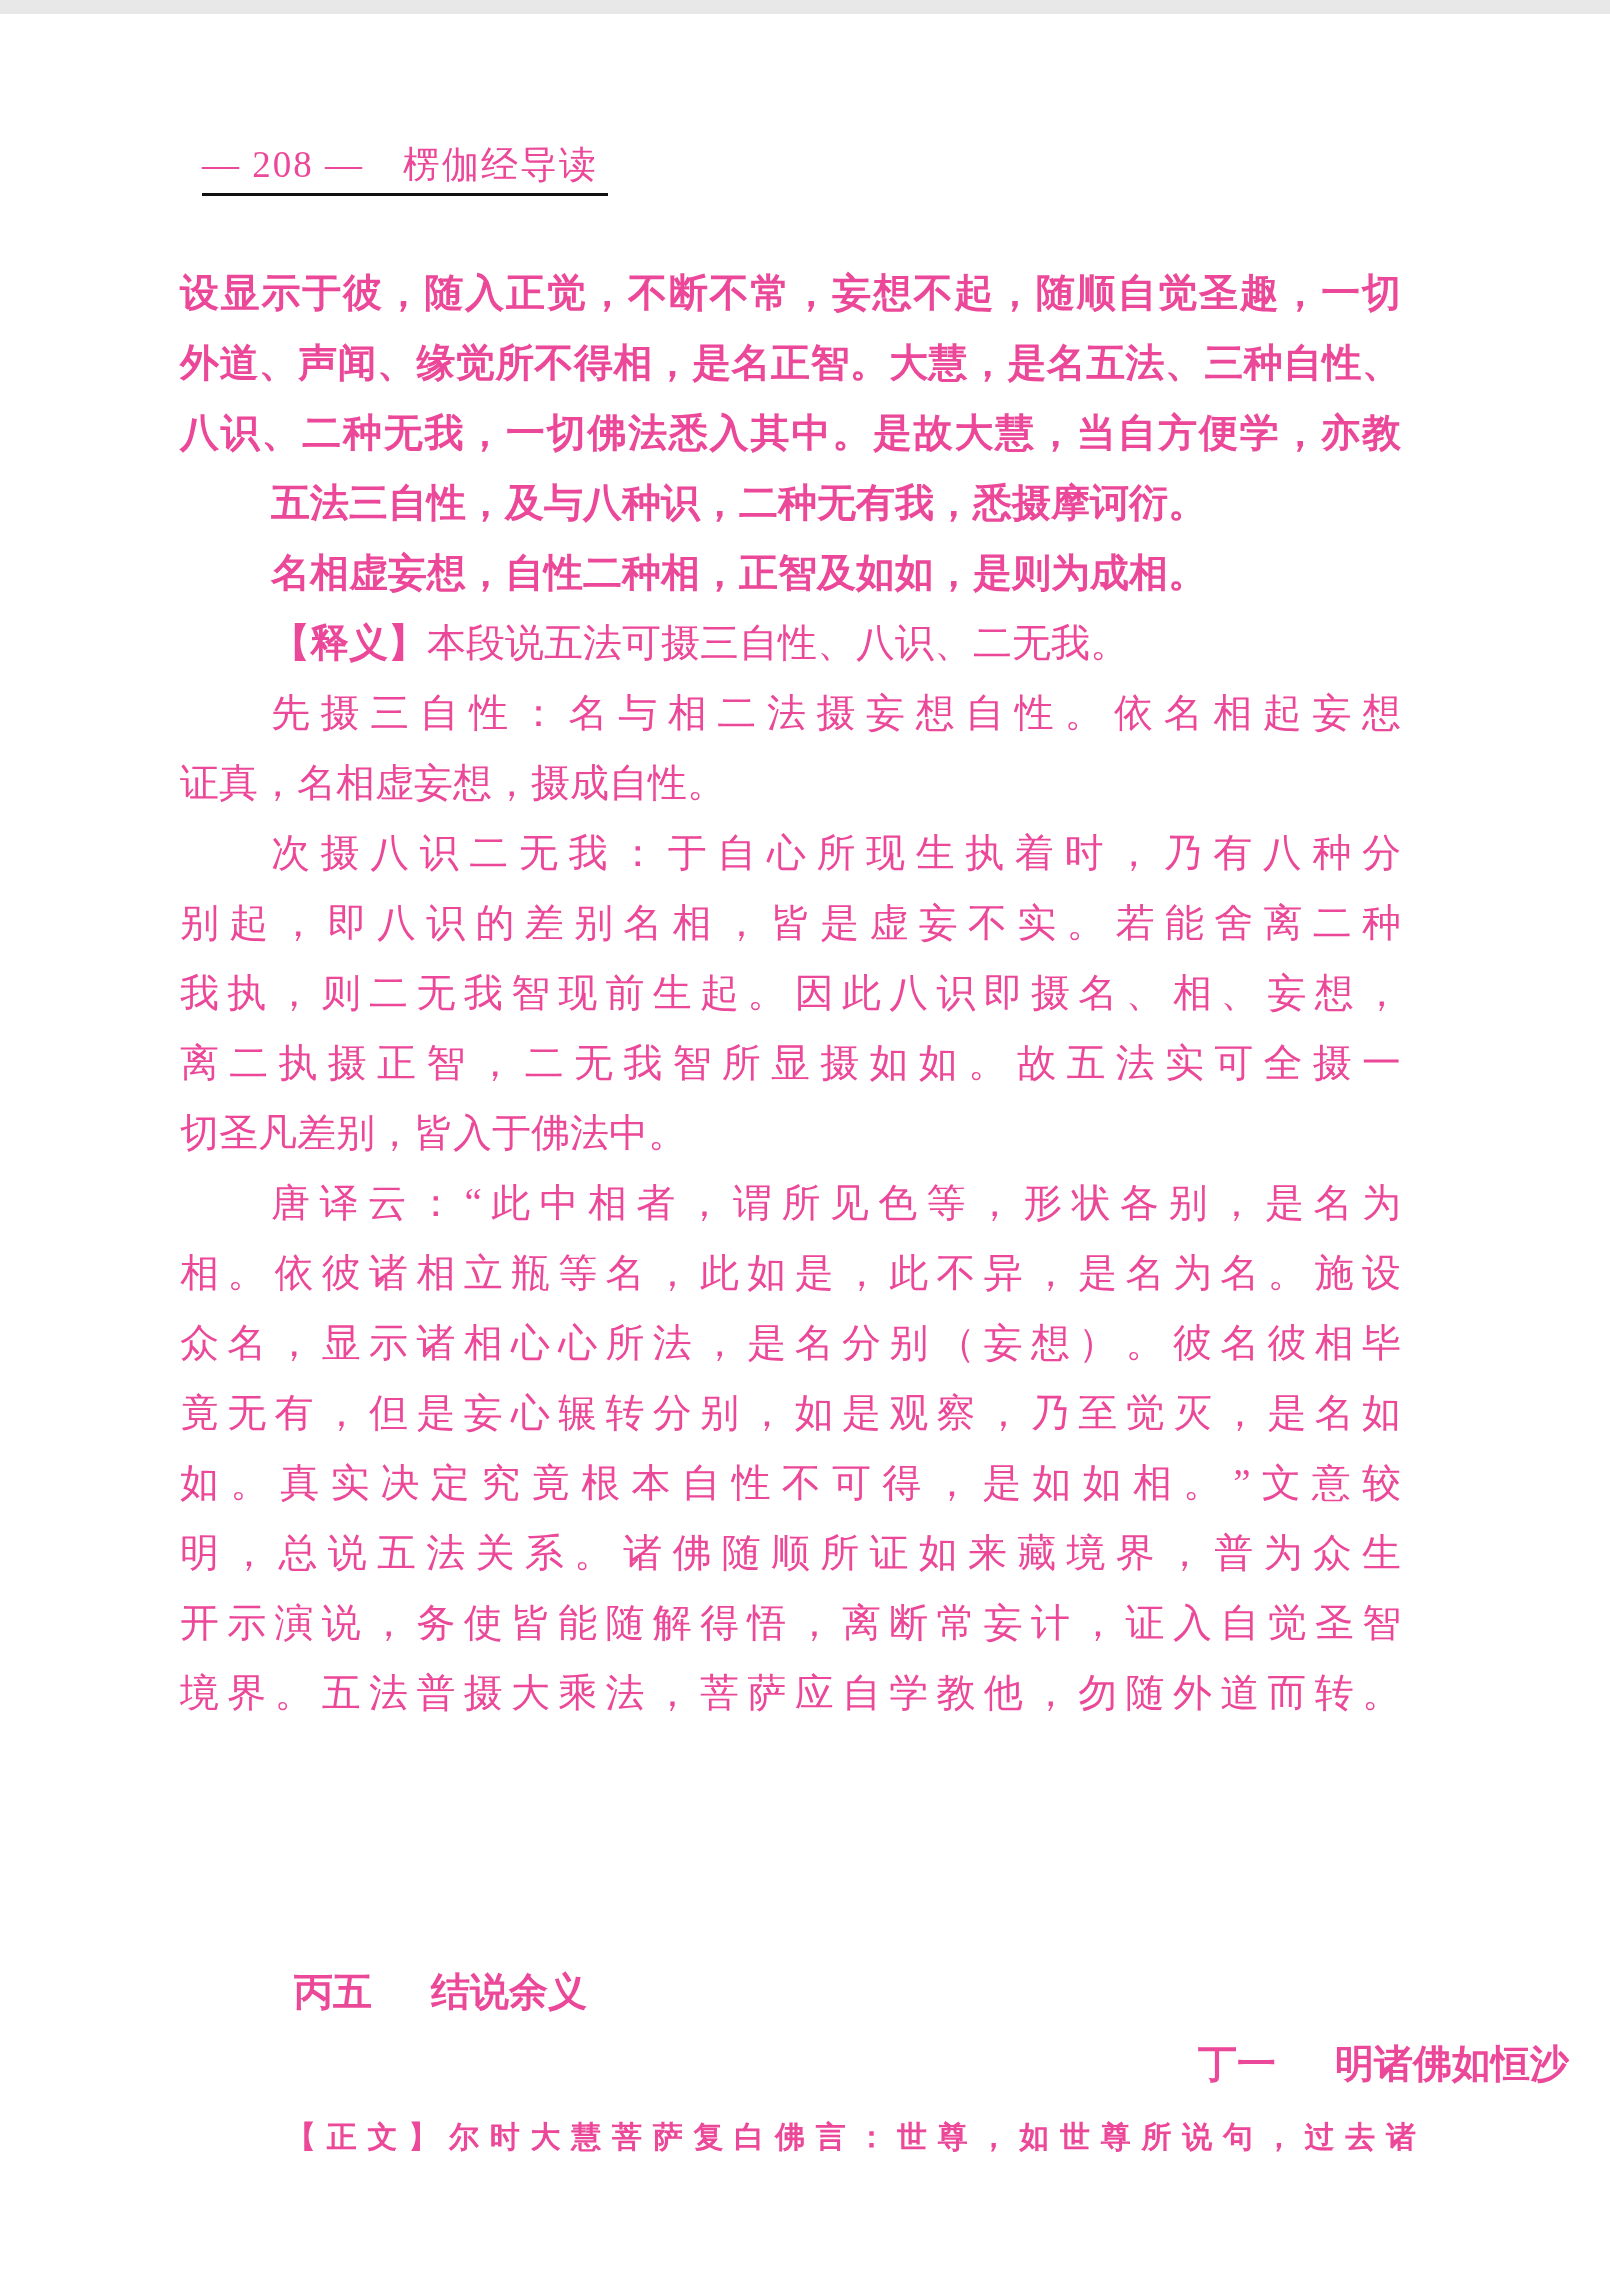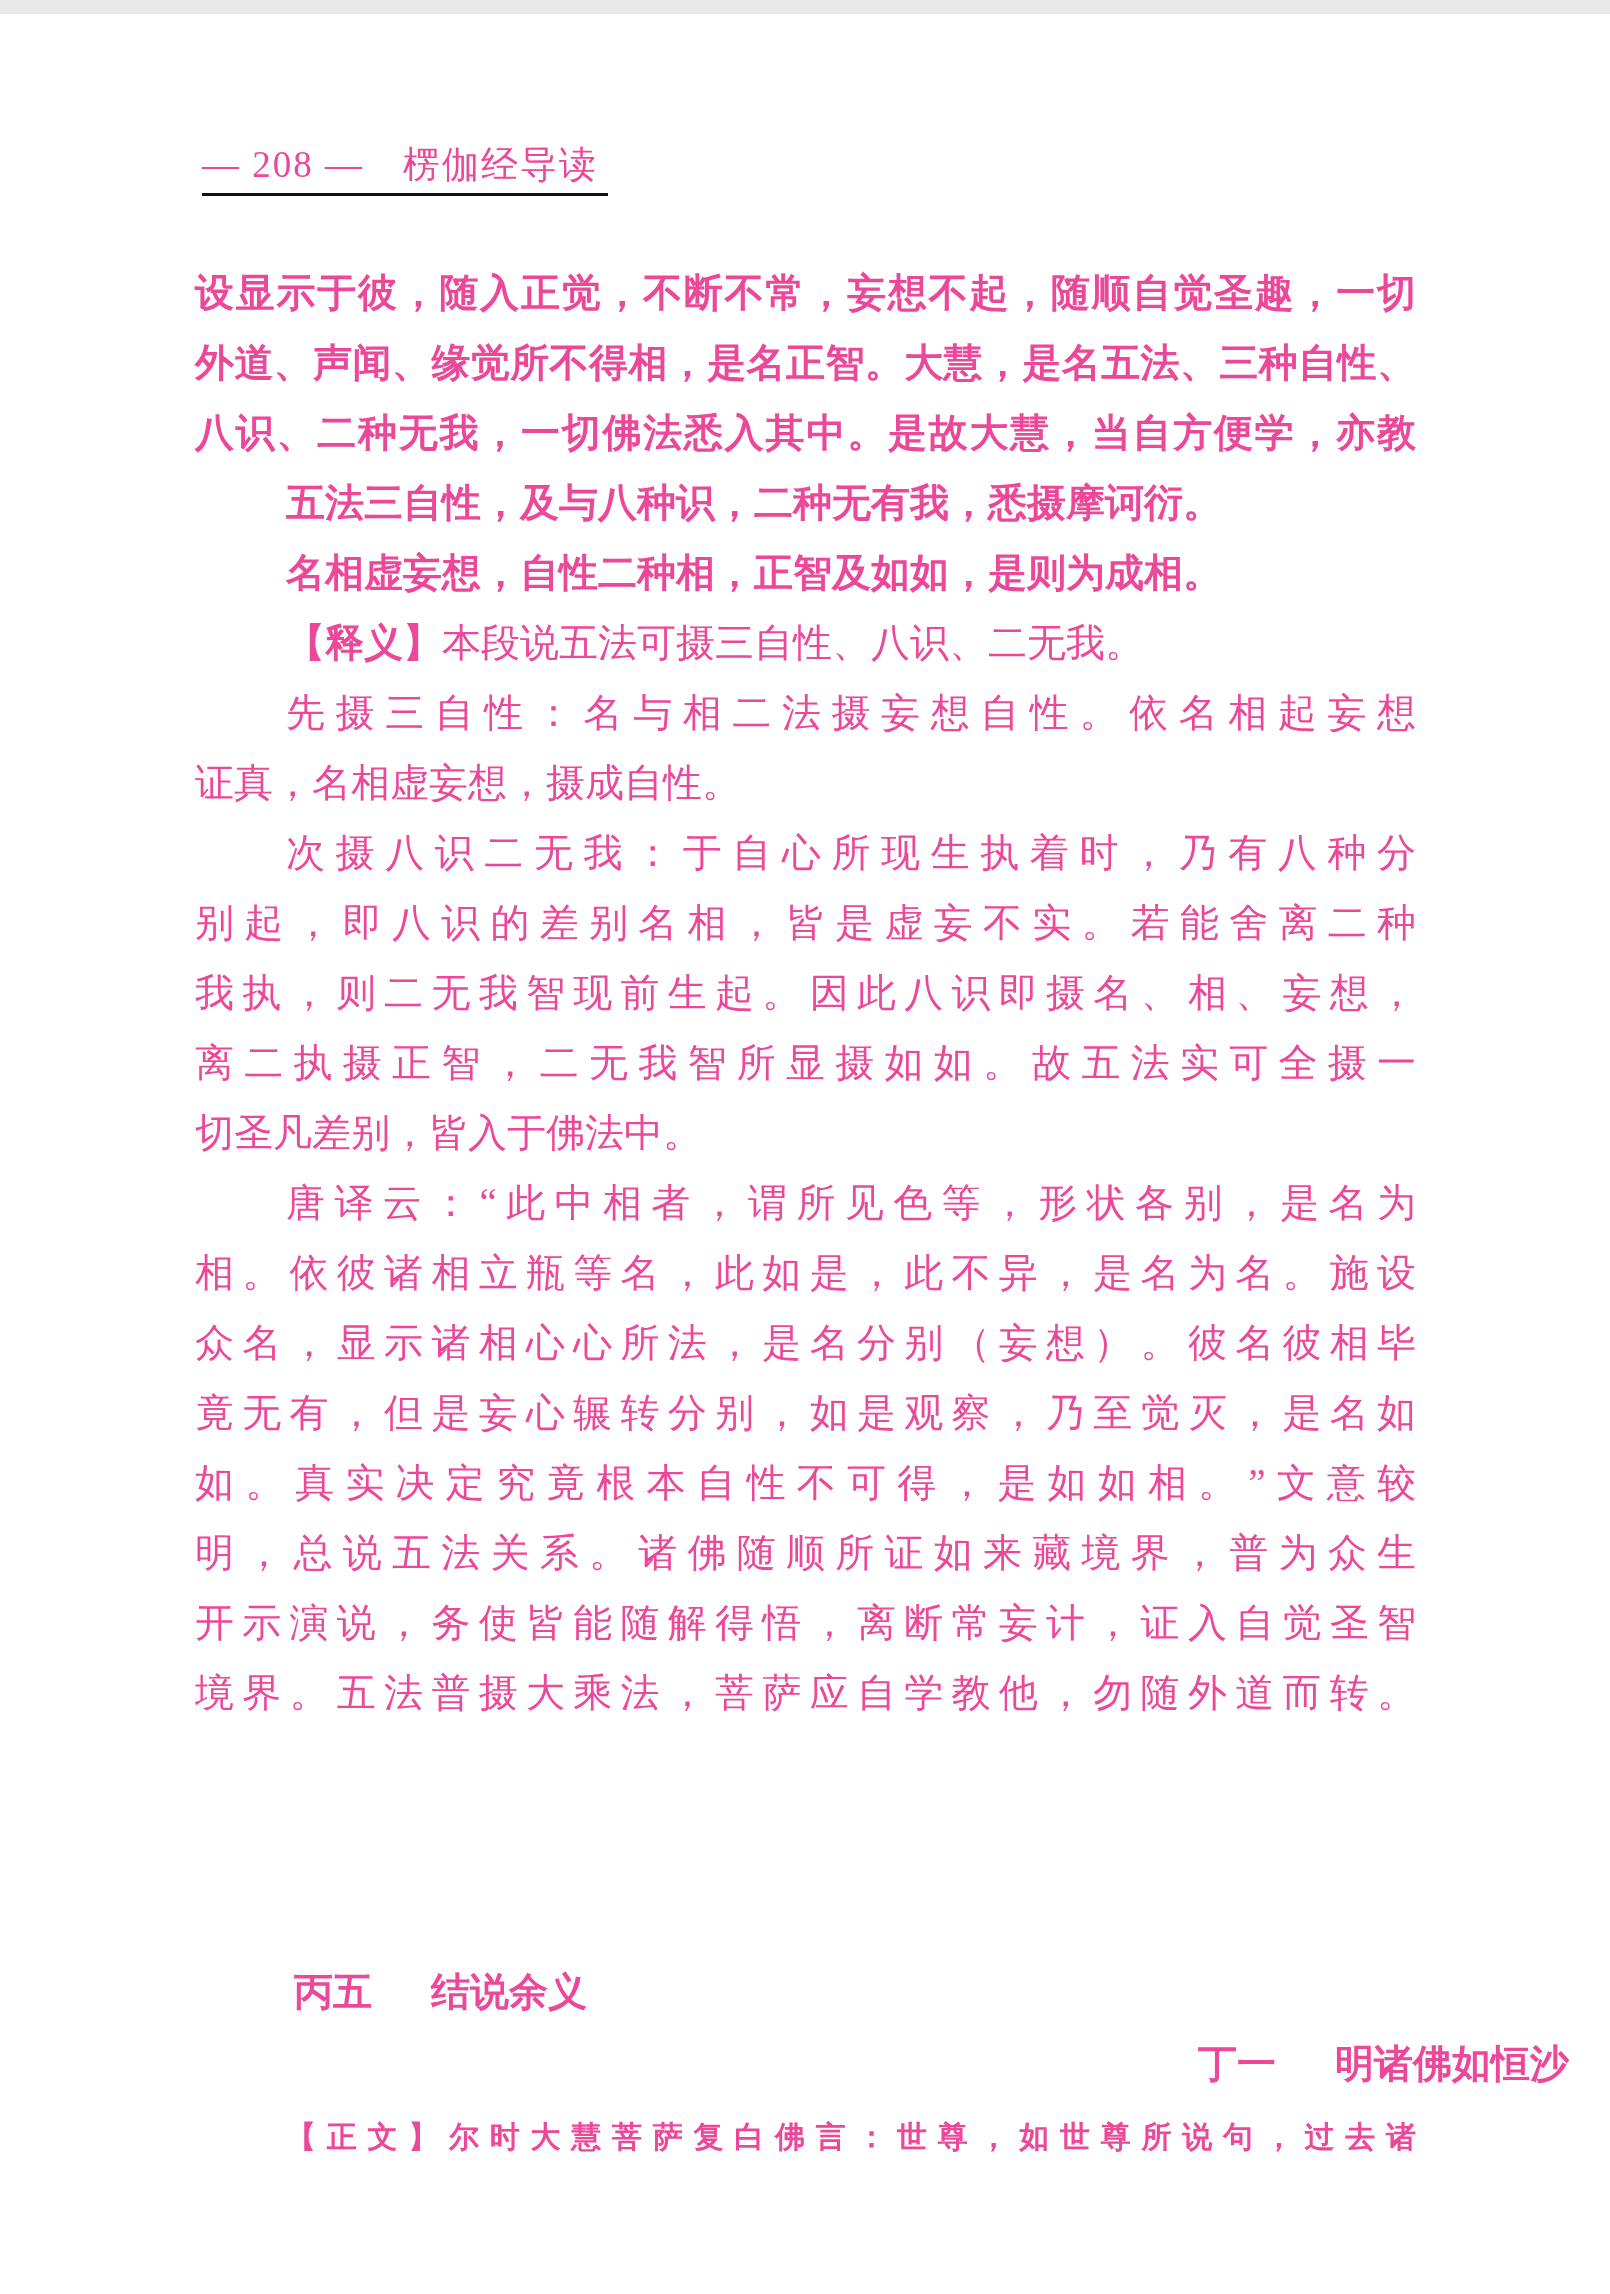--- a/index.html
+++ b/index.html
@@ -27,21 +27,21 @@
     line-height: 49px;
     letter-spacing: 2px;
     border-bottom: 3.9px solid #111;
     padding: 0 9.9px 3.9px 0;
     font-family: "Liberation Serif", serif;
     white-space: pre;
   }
   
   .body-col {
     position: absolute;
-    left: 195px;
+    left: 180px;
     top: 244px;
     width: 1221px;
   }
   .line {
     height: 70px;
     line-height: 70px;
     font-size: 39px;
     letter-spacing: 0;
     white-space: normal;
   }

